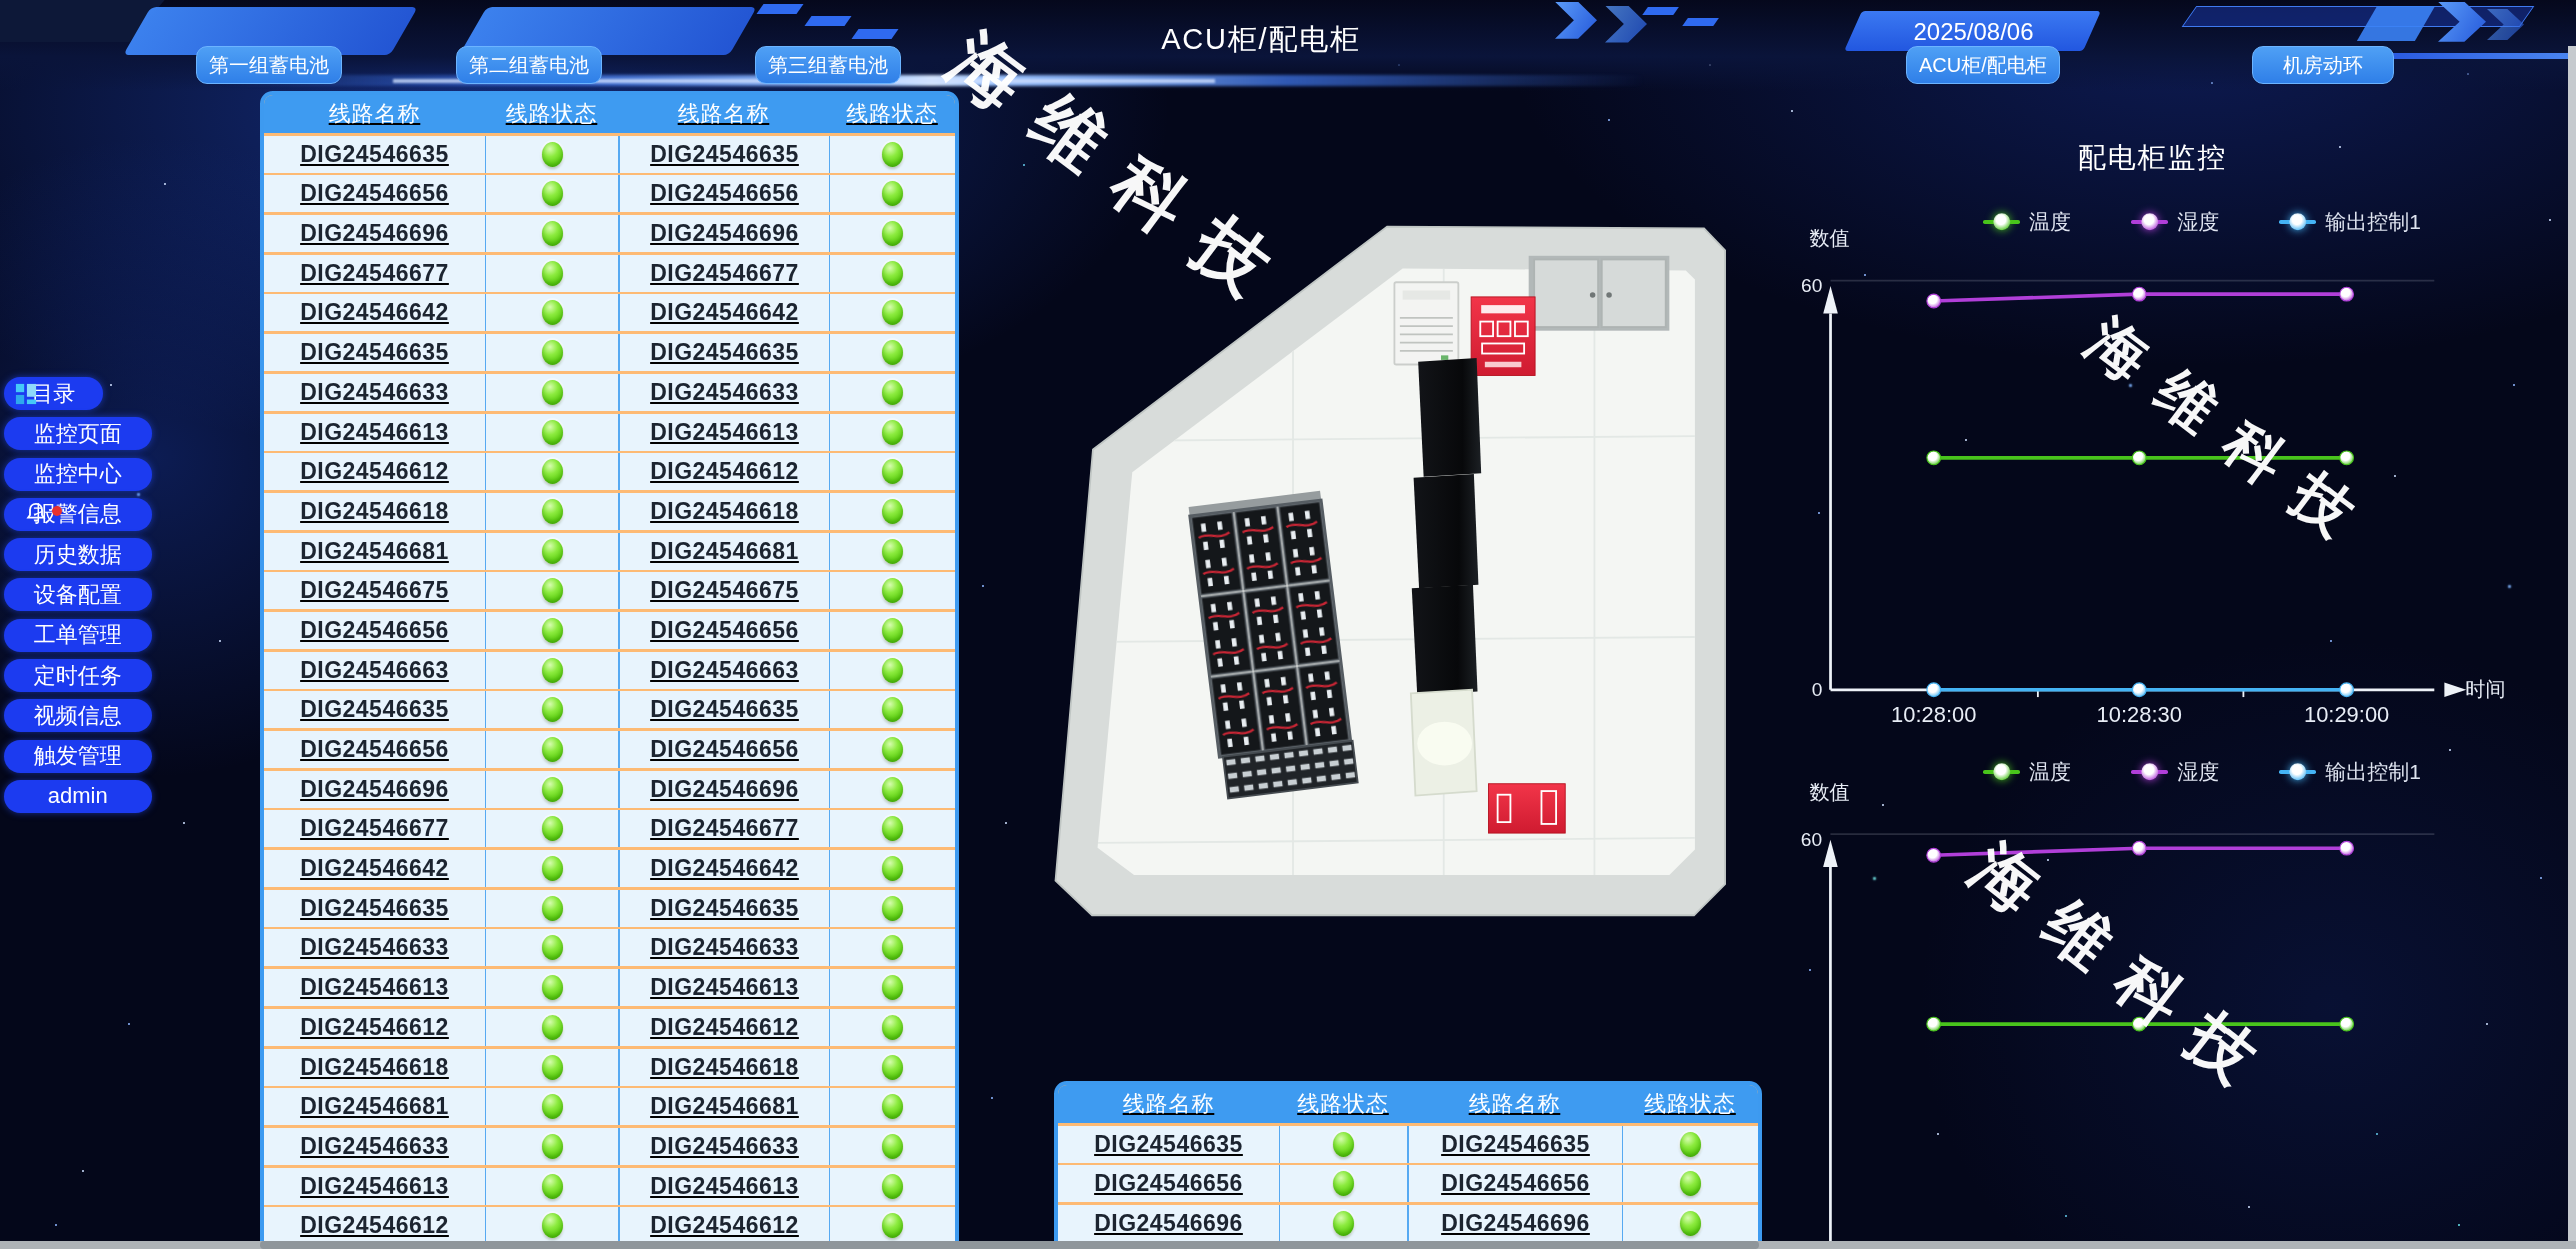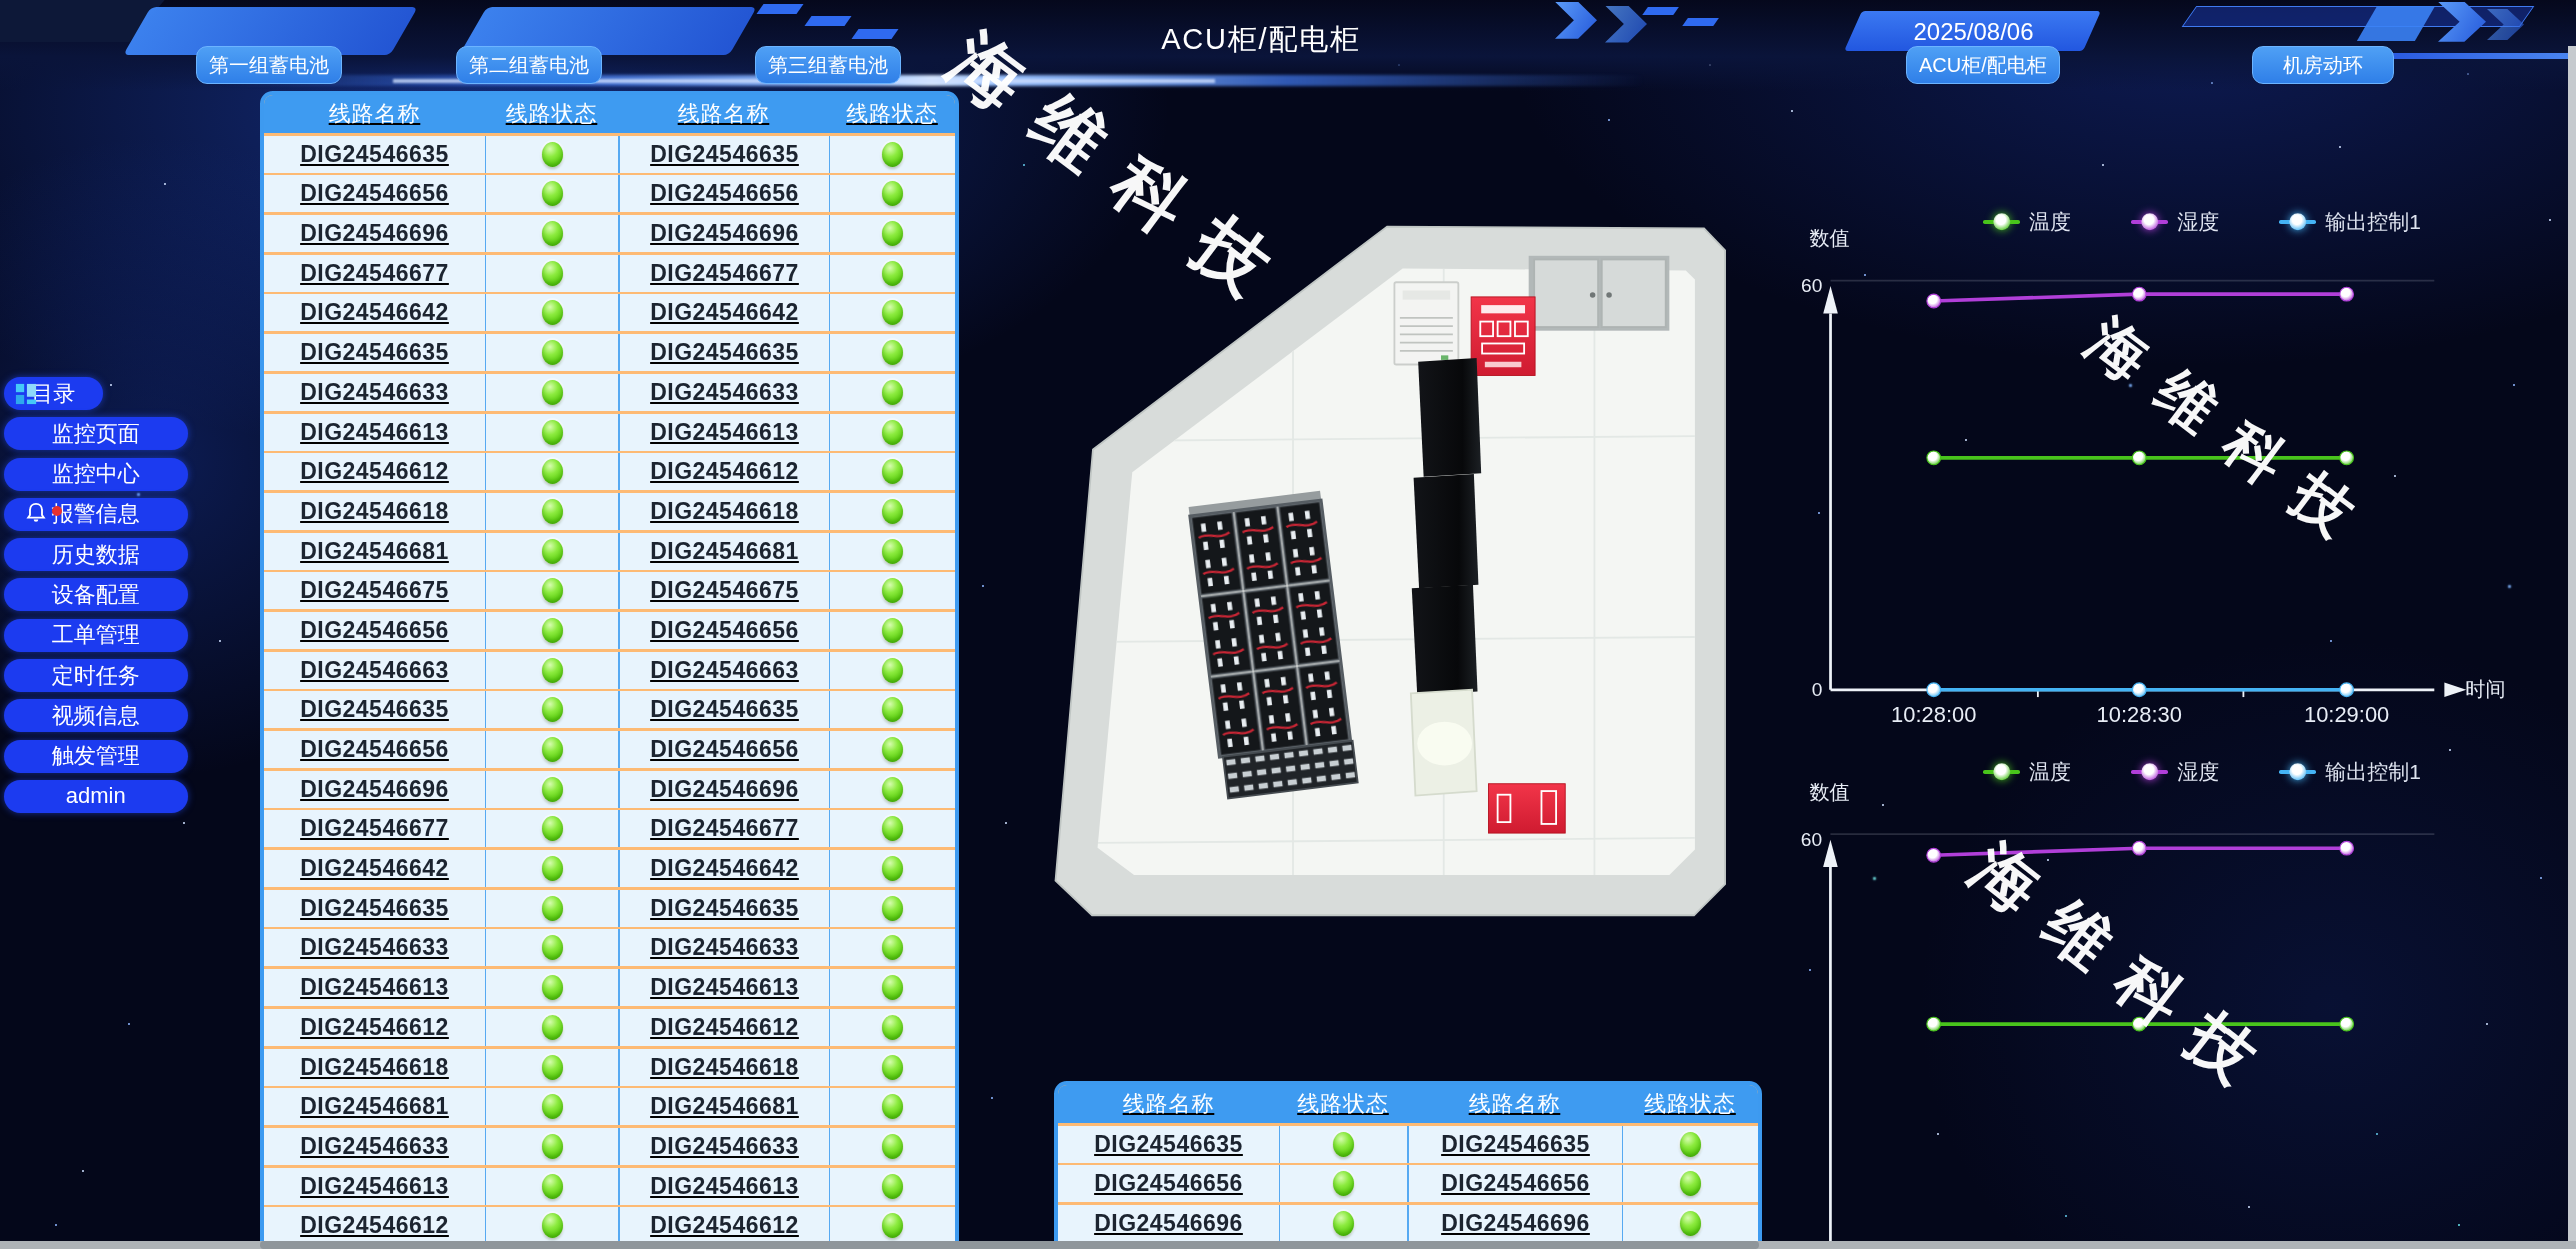--- a/index.html
+++ b/index.html
@@ -60,21 +60,21 @@
   .page-title{position:absolute;left:1078px;top:20px;width:366px;text-align:center;
     font-size:29px;color:#fff;letter-spacing:1.8px;z-index:22;}
   .timestamp{position:absolute;left:1864px;top:18.3px;width:219px;text-align:center;
     font-size:24px;color:#fff;z-index:22;}
   
   .tbtn{position:absolute;top:46px;height:38px;min-width:142px;padding:0 12px;box-sizing:border-box;
     border-radius:11px;background:linear-gradient(180deg,#4fa0f5,#2f7fe8);border:0.9px solid #6cb4ff;
     color:#fff;font-size:20px;display:flex;align-items:center;justify-content:center;z-index:22;cursor:pointer;}
   
   #sidebar{position:absolute;left:3.7px;top:377px;z-index:22;display:flex;flex-direction:column;gap:7.3px;}
-  .spill{height:33px;width:184px;border-radius:16.4px;background:#1c3bf0;color:#fff;font-size:22px;
+  .spill{height:33px;width:148px;border-radius:16.4px;background:#1c3bf0;color:#fff;font-size:22px;
     display:flex;align-items:center;justify-content:center;position:relative;
     box-shadow:0 0 7.3px rgba(40,80,255,.55);cursor:pointer;}
   .spill.first{width:99px;}
   .spill .mico{position:absolute;left:11px;top:5.5px;}
   .spill .bico{position:absolute;left:20px;top:3.7px;}
   .spill .adot{position:absolute;left:48px;top:8.2px;width:10px;height:10px;border-radius:50%;background:#e8312f;}
   
   .ltable{position:absolute;z-index:12;background:#fdba74;border:4.6px solid #3d9af0;
     border-radius:12.8px 12.8px 0 0;overflow:hidden;box-sizing:border-box;text-decoration:underline;}
   .thead{display:grid;height:38px;background:#3e9bf1;color:#fff;font-size:22px;}
@@ -639,20 +639,21 @@
   <div class="wm" id="wm3">海维科技</div>
 
   <div id="hscroll"></div>
   <div id="hthumb"></div>
   <div id="vscroll"></div>
 <button class="tbtn" style="left: 196px;">第一组蓄电池</button>
     <button class="tbtn" style="left: 456px;">第二组蓄电池</button>
     <button class="tbtn" style="left: 711px; margin-left: 44px;">第三组蓄电池</button>
     <button class="tbtn" style="left: 1906px;">ACU柜/配电柜</button>
     <button class="tbtn" style="left: 2252px; border-radius: 11px;">机房动环</button>
+    <div class="chart-title" style="left: 1956px; top: 139px;">配电柜监控</div>
     <div class="legend" style="left: 1983px; top: 208px;">
       <div class="legend-item">
         <span class="lmark" style="background: rgb(73, 196, 28);">
           <span class="orb" style="background: radial-gradient(circle at 45% 38%, rgb(255, 255, 255) 0%, rgb(255, 255, 255) 34%, rgb(73, 196, 28) 80%); box-shadow: rgb(73, 196, 28) 0px 0px 8.2px;"></span>
         </span>
         <span>温度</span>
       </div>
       <div class="legend-item">
         <span class="lmark" style="background: rgb(177, 63, 217);">
           <span class="orb" style="background: radial-gradient(circle at 45% 38%, rgb(255, 255, 255) 0%, rgb(255, 255, 255) 34%, rgb(177, 63, 217) 80%); box-shadow: rgb(177, 63, 217) 0px 0px 8.2px;"></span>

